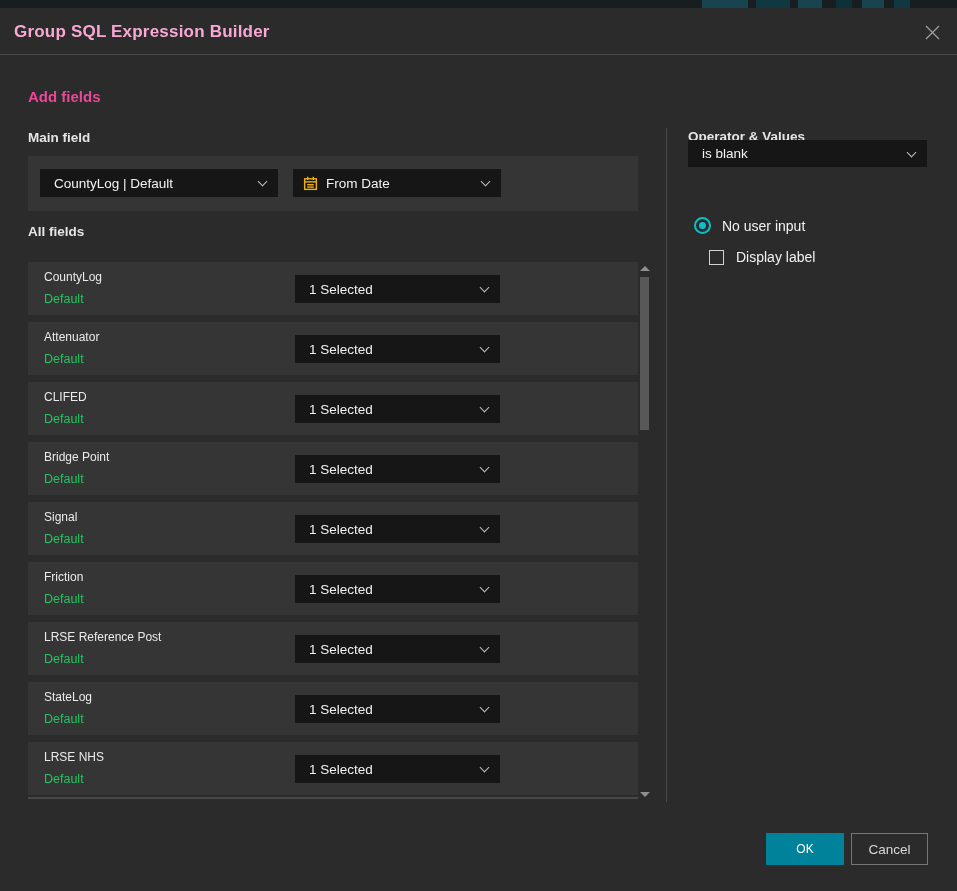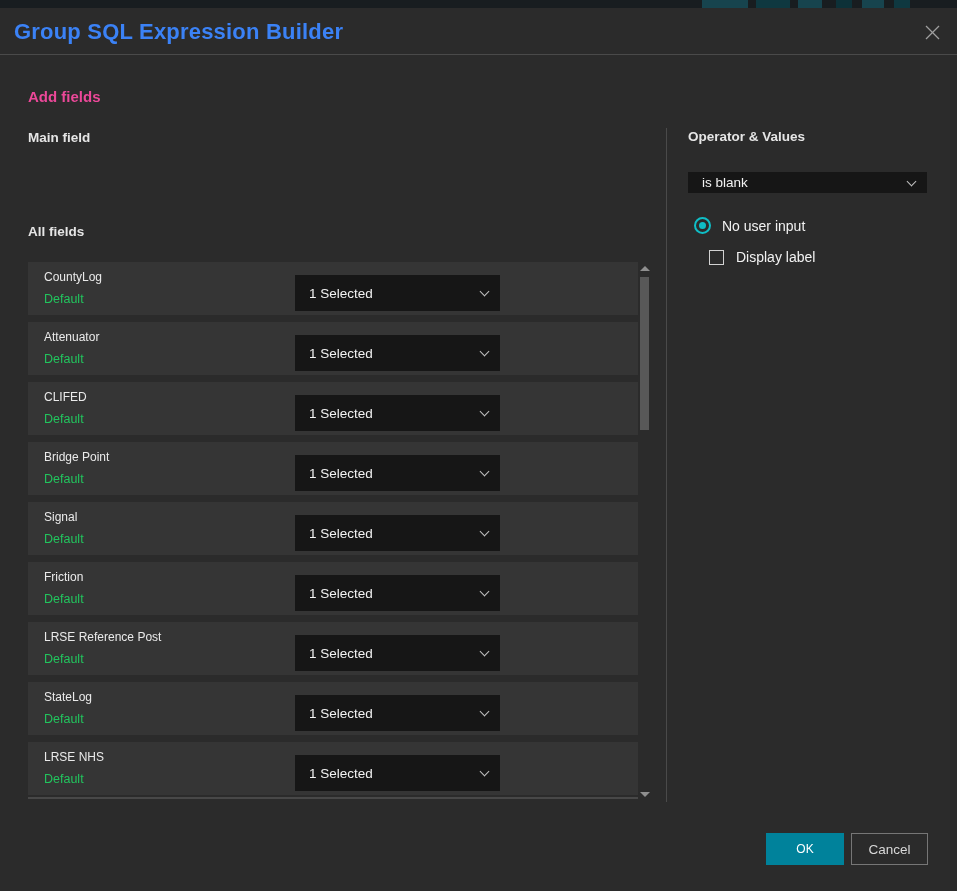--- a/index.html
+++ b/index.html
@@ -11,21 +11,21 @@
     -webkit-font-smoothing:antialiased;
   }
   
   .backdrop-strip { position:absolute; top:0; left:0; width:957px; height:8px; background:#181d20; }
   .frag { position:absolute; top:0; height:8px; }
 
   
   .dialog { position:absolute; top:8px; left:0; width:957px; height:883px; background:#2b2b2b; }
 
   .titlebar { position:absolute; top:0; left:0; width:100%; height:47px; border-bottom:1px solid #4a4a4a; }
-  .title { position:absolute; left:14px; top:0; line-height:47px; font-size:22px; font-weight:700; color:#3b82f6; letter-spacing:.2px; }
+  .title { position:absolute; left:14px; top:0; line-height:47px; font-size:17px; font-weight:700; color:#f9a8d4; letter-spacing:.2px; }
   .close-btn { position:absolute; right:13px; top:12px; width:24px; height:24px; background:none; border:none; cursor:pointer; display:flex; align-items:center; justify-content:center; }
 
   .h-add-fields { position:absolute; left:28px; top:80px; font-size:15px; font-weight:700; color:#ec4899; }
   .sub-label { position:absolute; font-size:13.5px; font-weight:700; color:#e5e5e5; }
 
   .main-panel { position:absolute; left:28px; top:148px; width:610px; height:55px; background:#353535; }
 
   .select { position:relative; background:#161616; color:#f2f2f2; font-size:13.5px; cursor:pointer; display:flex; align-items:center; }
   .chev { position:absolute; right:12px; top:50%; width:7px; height:7px; margin-top:-5px;
           border-right:1.6px solid #c0c0c0; border-bottom:1.6px solid #c0c0c0; transform:rotate(45deg); }
@@ -33,35 +33,35 @@
 
   .layer-select { position:absolute; left:12px; top:13px; width:238px; height:28px; }
   .field-select { position:absolute; left:265px; top:13px; width:208px; height:28px; }
   .field-select .sel-text { padding-left:8px; }
   .cal-icon { margin-left:10px; display:flex; align-items:center; }
 
   .fields-list { position:absolute; left:28px; top:254px; width:610px; }
   .field-row { position:relative; width:610px; height:53px; background:#353535; margin-bottom:7px; }
   .row-name { position:absolute; left:16px; top:8px;  font-size:12px;   color:#eaeaea; }
   .row-sub  { position:absolute; left:16px; top:30px; font-size:12.5px; color:#22c55e; }
-  .row-select { position:absolute; left:267px; top:13px; width:205px; height:36px; }
+  .row-select { position:absolute; left:267px; top:13px; width:205px; height:28px; }
   .partial-row { position:absolute; left:28px; top:789px; width:610px; height:2px; background:#484848; }
 
   
   .scroll-up    { position:absolute; left:640px; top:258px; width:0; height:0;
                   border-left:5px solid transparent; border-right:5px solid transparent; border-bottom:5px solid #8f8f8f; }
   .scroll-thumb { position:absolute; left:640px; top:269px; width:9px; height:153px; background:#585858; cursor:pointer; }
   .scroll-down  { position:absolute; left:640px; top:784px; width:0; height:0;
                   border-left:5px solid transparent; border-right:5px solid transparent; border-top:5px solid #8f8f8f; }
 
   .v-divider { position:absolute; left:666px; top:120px; width:1px; height:674px; background:#4a4a4a; }
 
   
   .op-label { left:688px; top:121px; }
-  .operator-select { position:absolute; left:688px; top:164px; width:239px; height:21px; }
+  .operator-select { position:absolute; left:688px; top:132px; width:239px; height:27px; }
 
   .radio-row { position:absolute; left:694px; top:209px; display:flex; align-items:center; cursor:pointer; }
   .radio-outer { width:17px; height:17px; border-radius:50%; border:2px solid #0fbec6; display:flex; align-items:center; justify-content:center; }
   .radio-dot { width:7px; height:7px; border-radius:50%; background:#0fbec6; }
   .radio-label { margin-left:11px; font-size:14px; color:#f2f2f2; }
 
   .check-row { position:absolute; left:709px; top:241px; display:flex; align-items:center; cursor:pointer; }
   .checkbox { width:15px; height:15px; border:1.5px solid #d2d2d2; background:transparent; }
   .check-label { margin-left:12px; font-size:14px; color:#f2f2f2; }
 
@@ -92,20 +92,42 @@
         <line x1="2" y1="2" x2="15" y2="15" stroke="#9f9f9f" stroke-width="1.3"></line>
         <line x1="15" y1="2" x2="2" y2="15" stroke="#9f9f9f" stroke-width="1.3"></line>
       </svg>
     </button>
   </div>
 
   <div class="h-add-fields">Add fields</div>
 
   <div class="sub-label" style="left:28px; top:122px;">Main field</div>
 
+  <div class="main-panel">
+    <div class="select layer-select">
+      <span class="sel-text">CountyLog | Default</span>
+      <span class="chev"></span>
+    </div>
+    <div class="select field-select">
+      <span class="cal-icon">
+        <svg width="15" height="15" viewBox="0 0 16 16">
+          <g fill="none" stroke-width="1.5" stroke="#edb111">
+            <rect x="1.75" y="3" width="12.5" height="11.25"></rect>
+            <line x1="1.75" y1="6.25" x2="14.25" y2="6.25"></line>
+            <line x1="5" y1="0.75" x2="5" y2="4.25"></line>
+            <line x1="11" y1="0.75" x2="11" y2="4.25"></line>
+            <line x1="4.5" y1="9.25" x2="11.5" y2="9.25"></line>
+            <line x1="4.5" y1="11.75" x2="11.5" y2="11.75"></line>
+          </g>
+        </svg>
+      </span>
+      <span class="sel-text">From Date</span>
+      <span class="chev"></span>
+    </div>
+  </div>
 
   <div class="sub-label" style="left:28px; top:216px;">All fields</div>
 
   <div class="fields-list">
 
       <div class="field-row">
         <div class="row-name">CountyLog</div>
         <div class="row-sub">Default</div>
         <div class="select row-select">
           <span class="sel-text">1 Selected</span>

